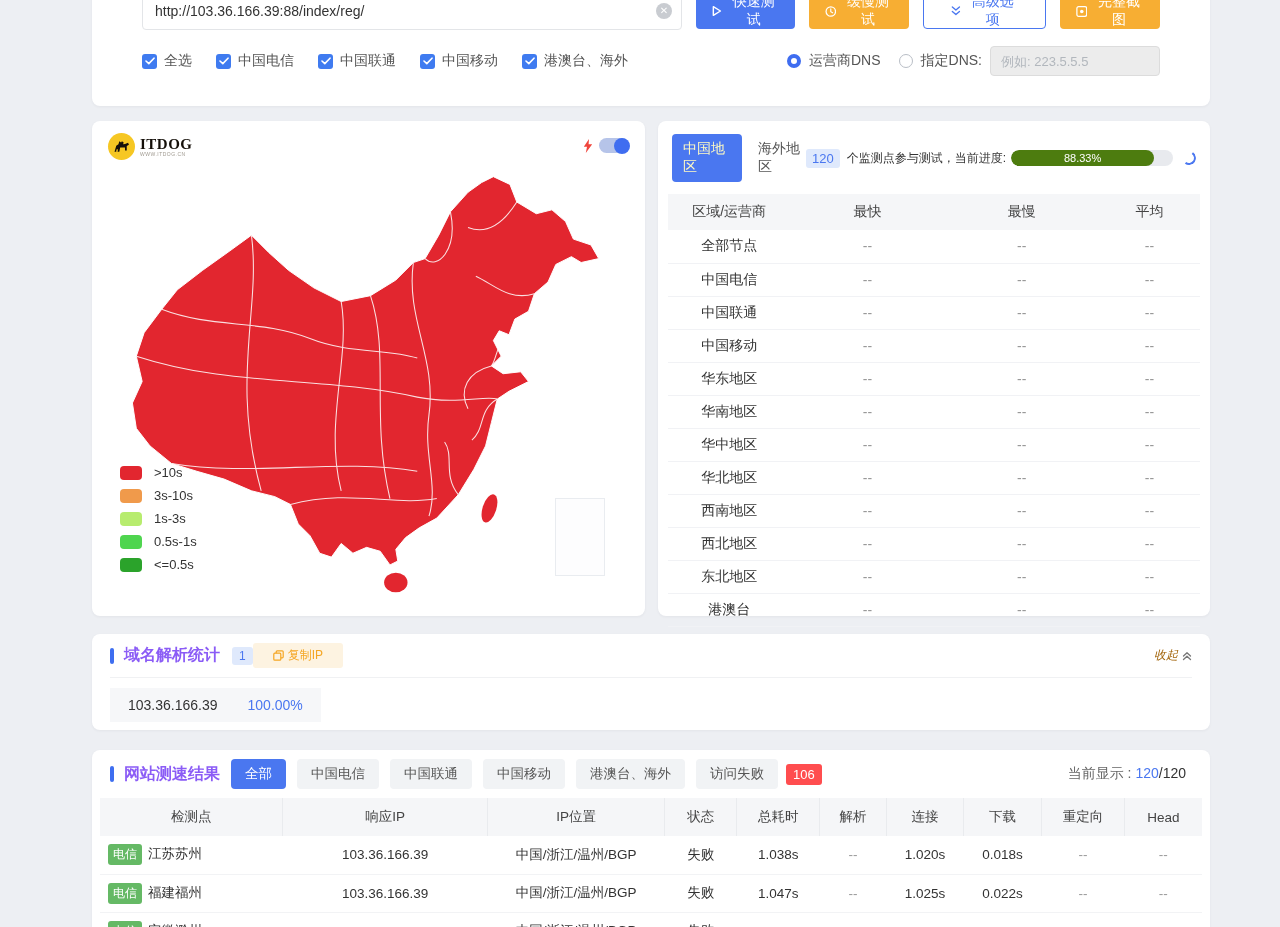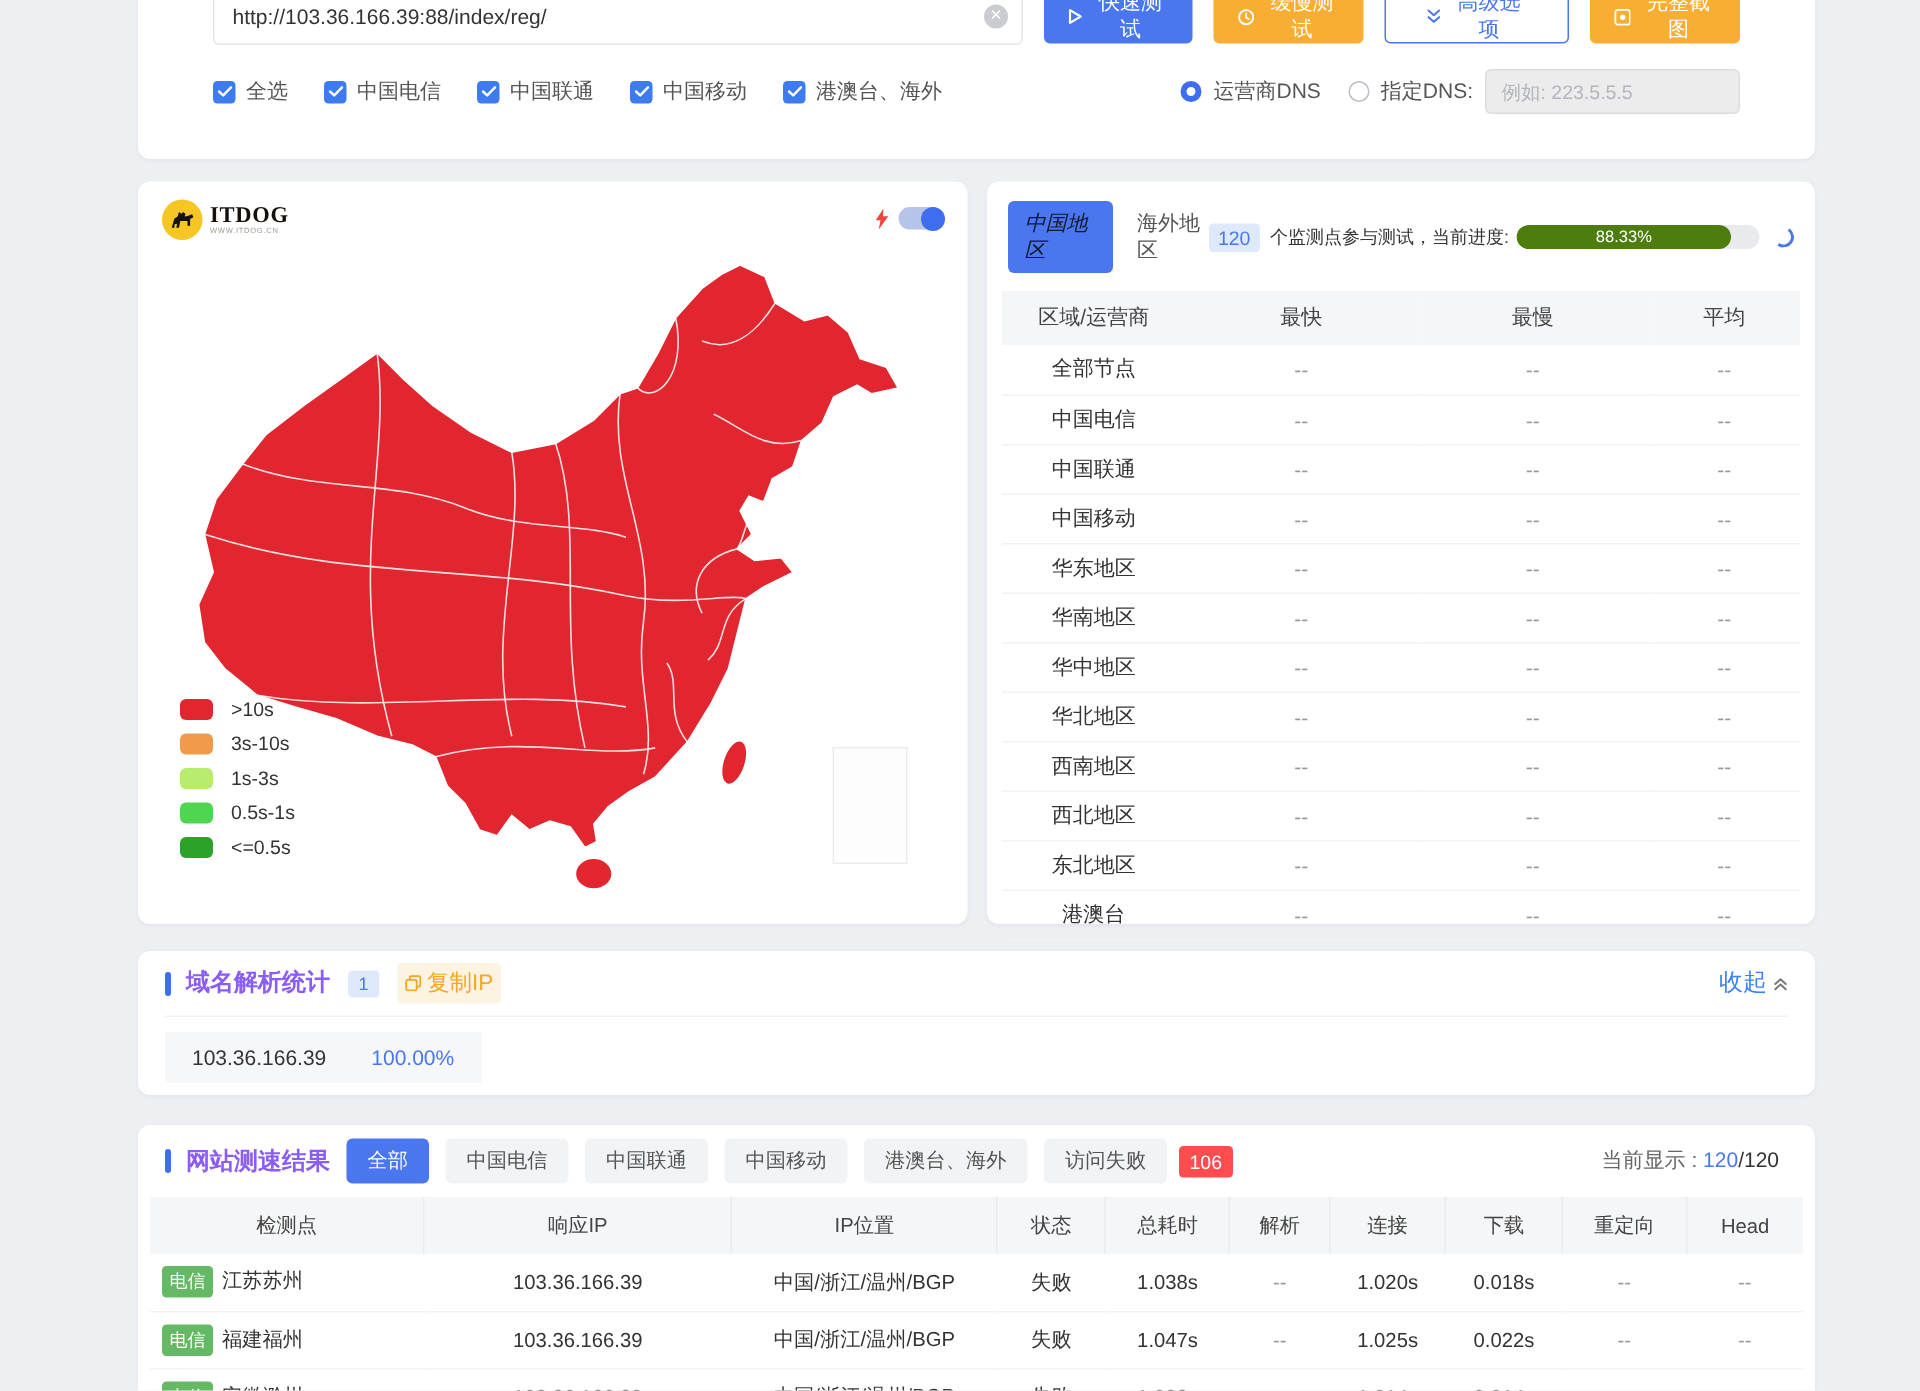--- a/index.html
+++ b/index.html
@@ -60,21 +60,21 @@
   .map-area { position:absolute; left:12px; right:12px; top:42px; bottom:14px; z-index:1; }
   .map-area svg { width:100%; height:100%; }
   .legend { position:absolute; left:28px; bottom:44px; display:flex; flex-direction:column; gap:8px; z-index:2; }
   .lg-item { display:flex; align-items:center; gap:12px; font-size:13px; color:#333; }
   .lg-swatch { width:22px; height:14px; border-radius:4px; }
   .inset-box { position:absolute; right:40px; bottom:40px; width:50px; height:78px;
     border:1px solid #e9ecf0; background:#fdfdfe; z-index:2; }
 
   .region-card { width:552px; height:495px; padding:0 10px; }
   .region-head { display:flex; align-items:center; padding:13px 4px 12px; }
-  .tab-active { background:#4a77f0; color:#0f172a; font-size:14px; padding:6px 11px; border-radius:4px; cursor:pointer;font-style:italic; }
+  .tab-active { background:#4a77f0; color:#fef9c3; font-size:14px; padding:6px 11px; border-radius:4px; cursor:pointer; }
   .tab-plain { font-size:14px; color:#555; margin-left:16px; cursor:pointer; }
   .count-badge { margin-left:auto; background:#dfe9fc; color:#4a77f0; font-size:13px;
     padding:2px 6px; border-radius:3px; }
   .progress-label { font-size:12px; color:#333; margin-left:7px; white-space:nowrap; }
   .progress { width:162px; height:16px; background:#e8eaee; border-radius:8px;
     margin-left:5px; overflow:hidden; flex:0 0 auto; }
   .progress-fill { height:100%; background:#4d7c0f; border-radius:8px; color:#fff;
     font-size:11px; display:flex; align-items:center; justify-content:center; }
   .spinner { margin-left:9px; width:14px; height:14px; border-radius:50%;
     border:2.5px solid transparent; border-top-color:#4a77f0; border-right-color:#4a77f0;
@@ -85,24 +85,24 @@
     border-bottom:1px solid #f1f2f5; }
   .rg-table td.dash, .res-table td.dash { color:#999; }
 
   
   .dns-card { margin-top:18px; padding:0 18px 8px; }
   .sec-head { display:flex; align-items:center; height:44px; border-bottom:1px solid #f0f1f3; }
   .sec-bar { width:4px; height:16px; background:#3e6ef0; border-radius:2px; margin-right:10px; }
   .sec-title { font-size:16px; font-weight:bold; color:#8b5cf6; }
   .mini-badge { margin-left:12px; background:#dfe9fc; color:#4a77f0; font-size:12px;
     padding:2px 7px; border-radius:3px; }
-  .copy-chip { margin-left:12px; display:inline-flex; align-items:center; gap:4px;
-    background:#fdf3e1; color:#f5a623; font-size:15px; padding:4px 5px; border-radius:3px; cursor:pointer; }
-  .collapse { margin-left:auto; font-size:16px; color:#3b82f6; display:inline-flex;
-    align-items:center; gap:4px; cursor:pointer; }
+  .copy-chip { display:inline-flex; align-items:center; gap:4px;
+    background:#fdf3e1; color:#f5a623; font-size:12px; padding:4px 20px; border-radius:3px; cursor:pointer; }
+  .collapse { margin-left:auto; font-size:12px; color:#a16207; display:inline-flex;
+    align-items:center; gap:4px; cursor:pointer;font-style:italic; }
   .ip-row { margin-top:10px; display:inline-flex; gap:30px; background:#f6f7f9;
     padding:9px 18px; font-size:14px; align-items:center; }
   .ip-val { color:#333; }
   .ip-pct { color:#4a77f0; }
 
   .results-card { margin-top:20px; padding:0 8px; }
   .res-head { height:48px; display:flex; align-items:center; padding:0 10px; }
   .chip { background:#f1f3f5; color:#555; font-size:13.5px; padding:6px 14px;
     border-radius:4px; margin-left:11px; cursor:pointer; white-space:nowrap; }
   .chip.active { background:#4a77f0; color:#fff; }

